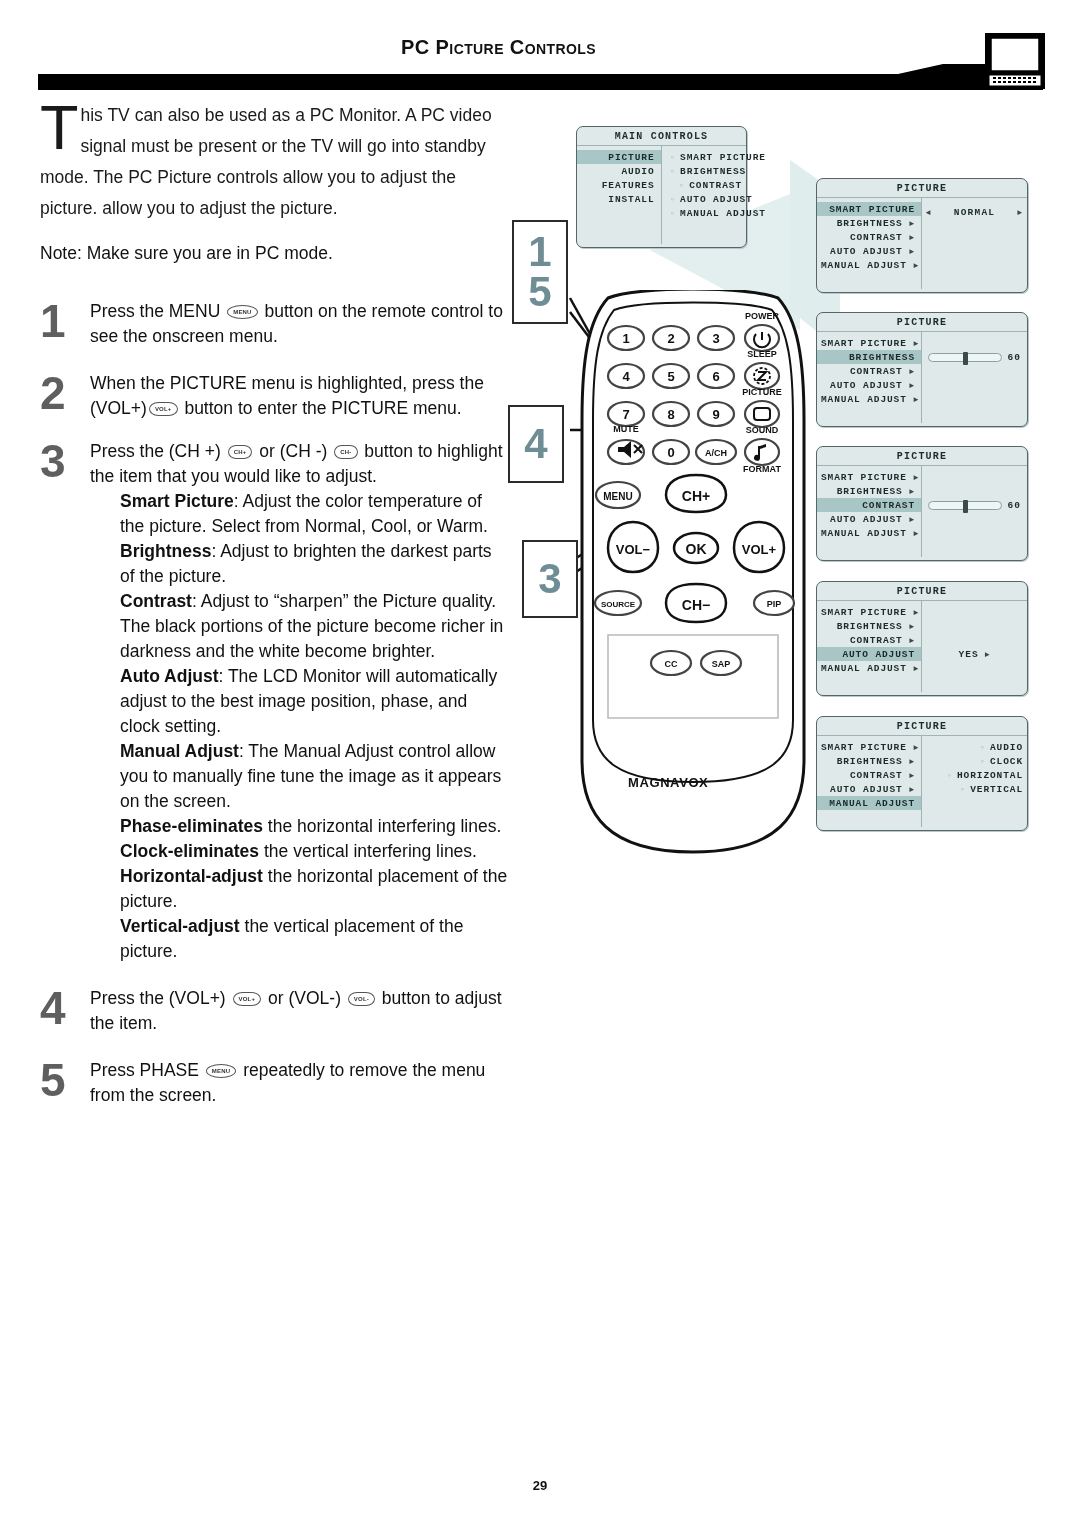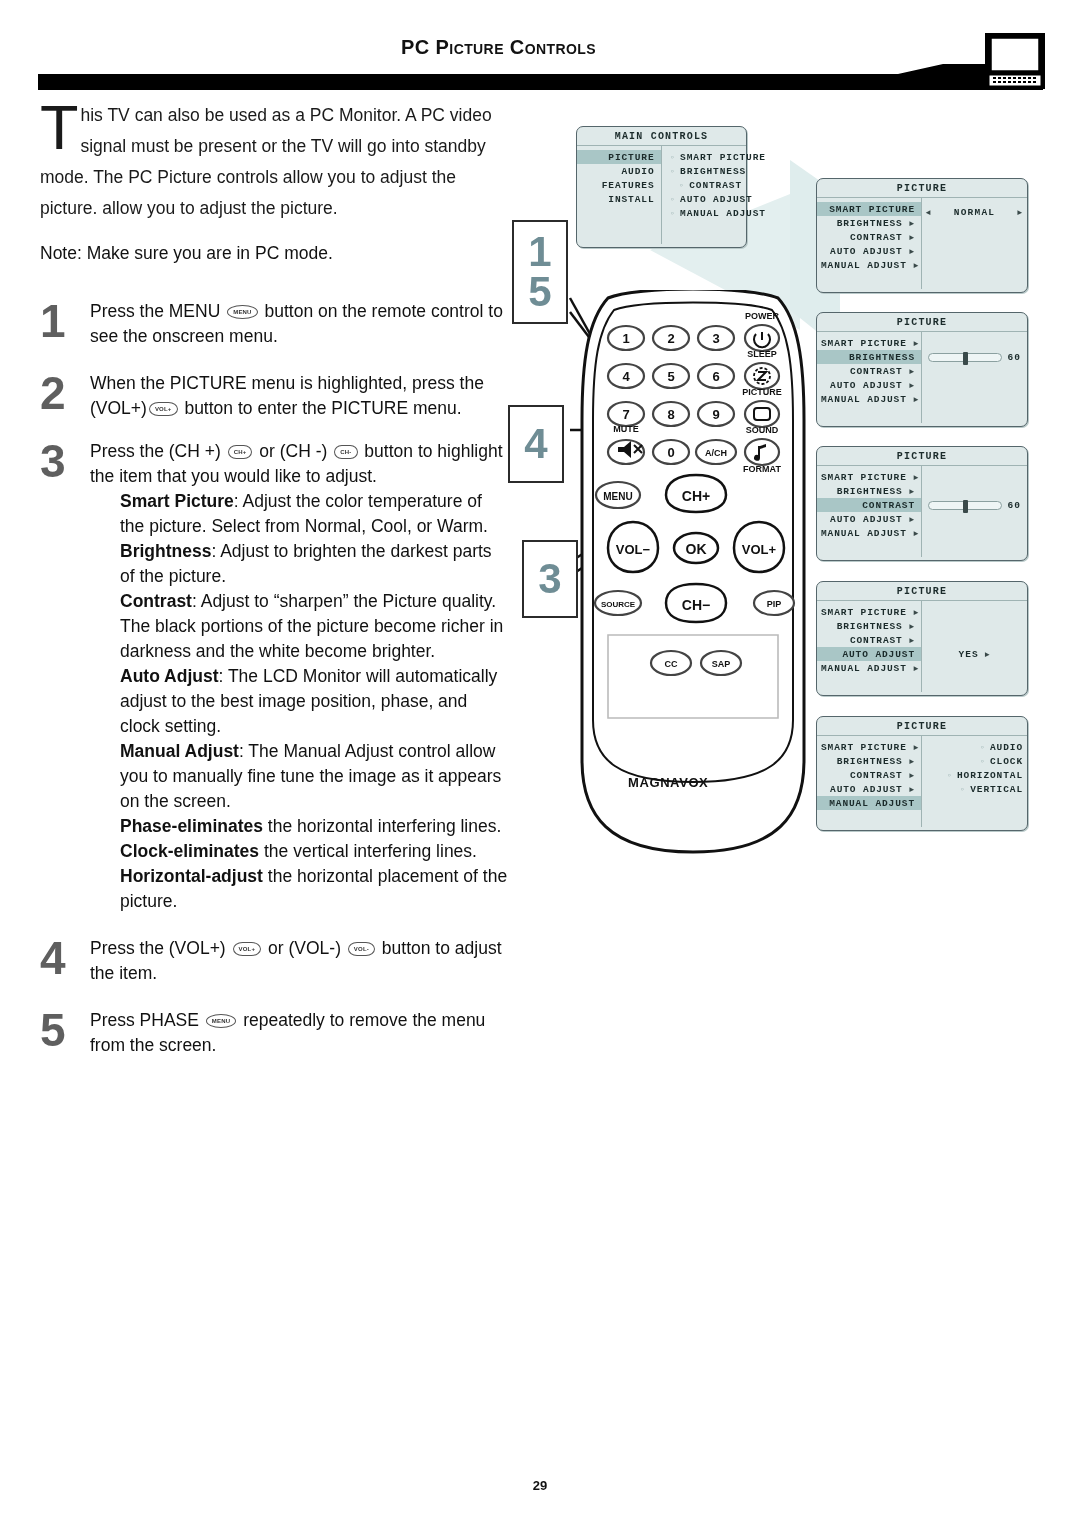--- a/index.html
+++ b/index.html
@@ -199,20 +199,21 @@
 
       <div class="sub">
         <div><b>Smart Picture</b><span>: </span><span>Adjust the color temperature of the picture. Select from Normal, Cool, or Warm.</span></div>
         <div><b>Brightness</b><span>: </span><span>Adjust to brighten the darkest parts of the picture.</span></div>
         <div><b>Contrast</b><span>: </span><span>Adjust to “sharpen” the Picture quality. The black portions of the picture become richer in darkness and the white become brighter.</span></div>
         <div><b>Auto Adjust</b><span>: </span><span>The LCD Monitor will automatically adjust to the best image position, phase, and clock setting.</span></div>
         <div><b>Manual Adjust</b><span>: </span><span>The Manual Adjust control allow you to manually fine tune the image as it appears on the screen.</span></div>
         <div><b>Phase-eliminates</b><span> </span><span>the horizontal interfering lines.</span></div>
         <div><b>Clock-eliminates</b><span> </span><span>the vertical interfering lines.</span></div>
         <div><b>Horizontal-adjust</b><span> </span><span>the horizontal placement of the picture.</span></div>
+        <div><b>Vertical-adjust</b><span> </span><span>the vertical placement of the picture.</span></div>
       </div>
     </div>
   </div>
 
   <div class="step" style="margin-top:22px;">
     <div class="step-num">4</div>
     <div class="step-body">
       <span>Press the (VOL+) </span><span class="key hex">VOL+</span><span> or (VOL-) </span><span class="key hex">VOL-</span><span> button to adjust the item.</span>
     </div>
   </div>

